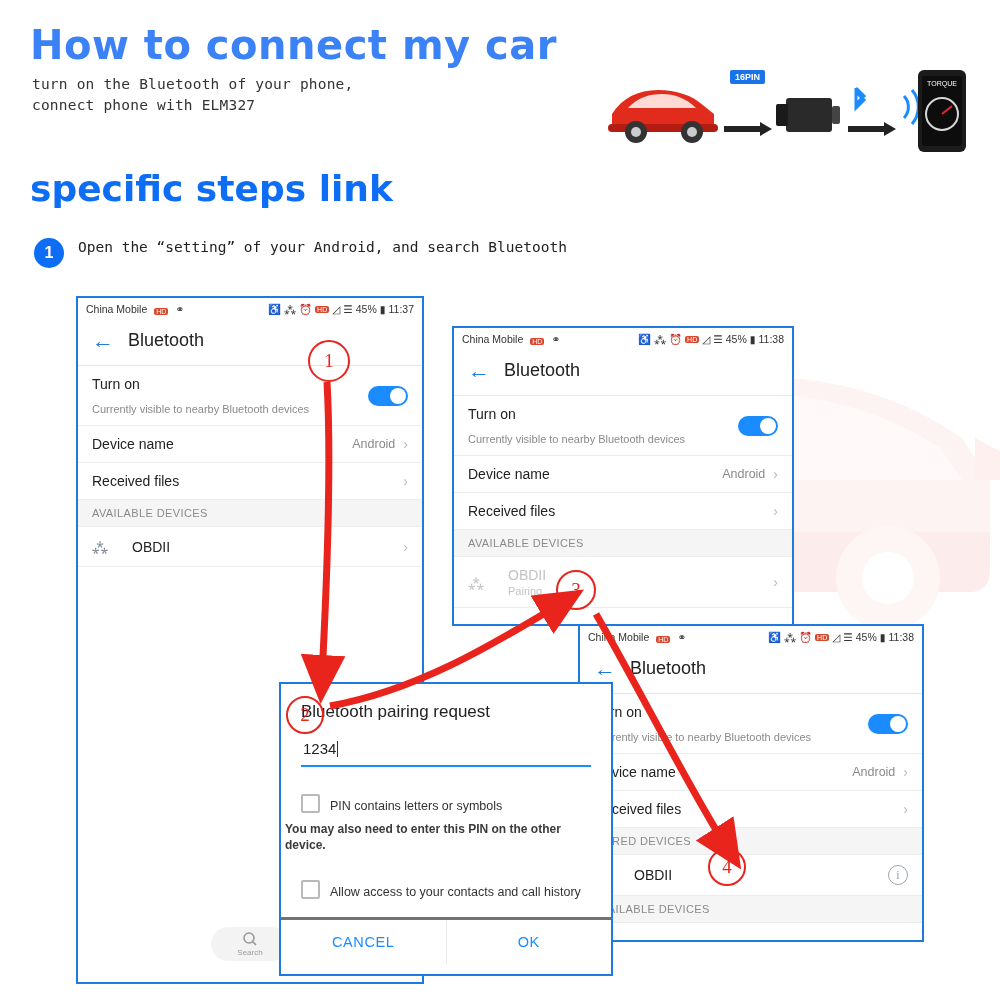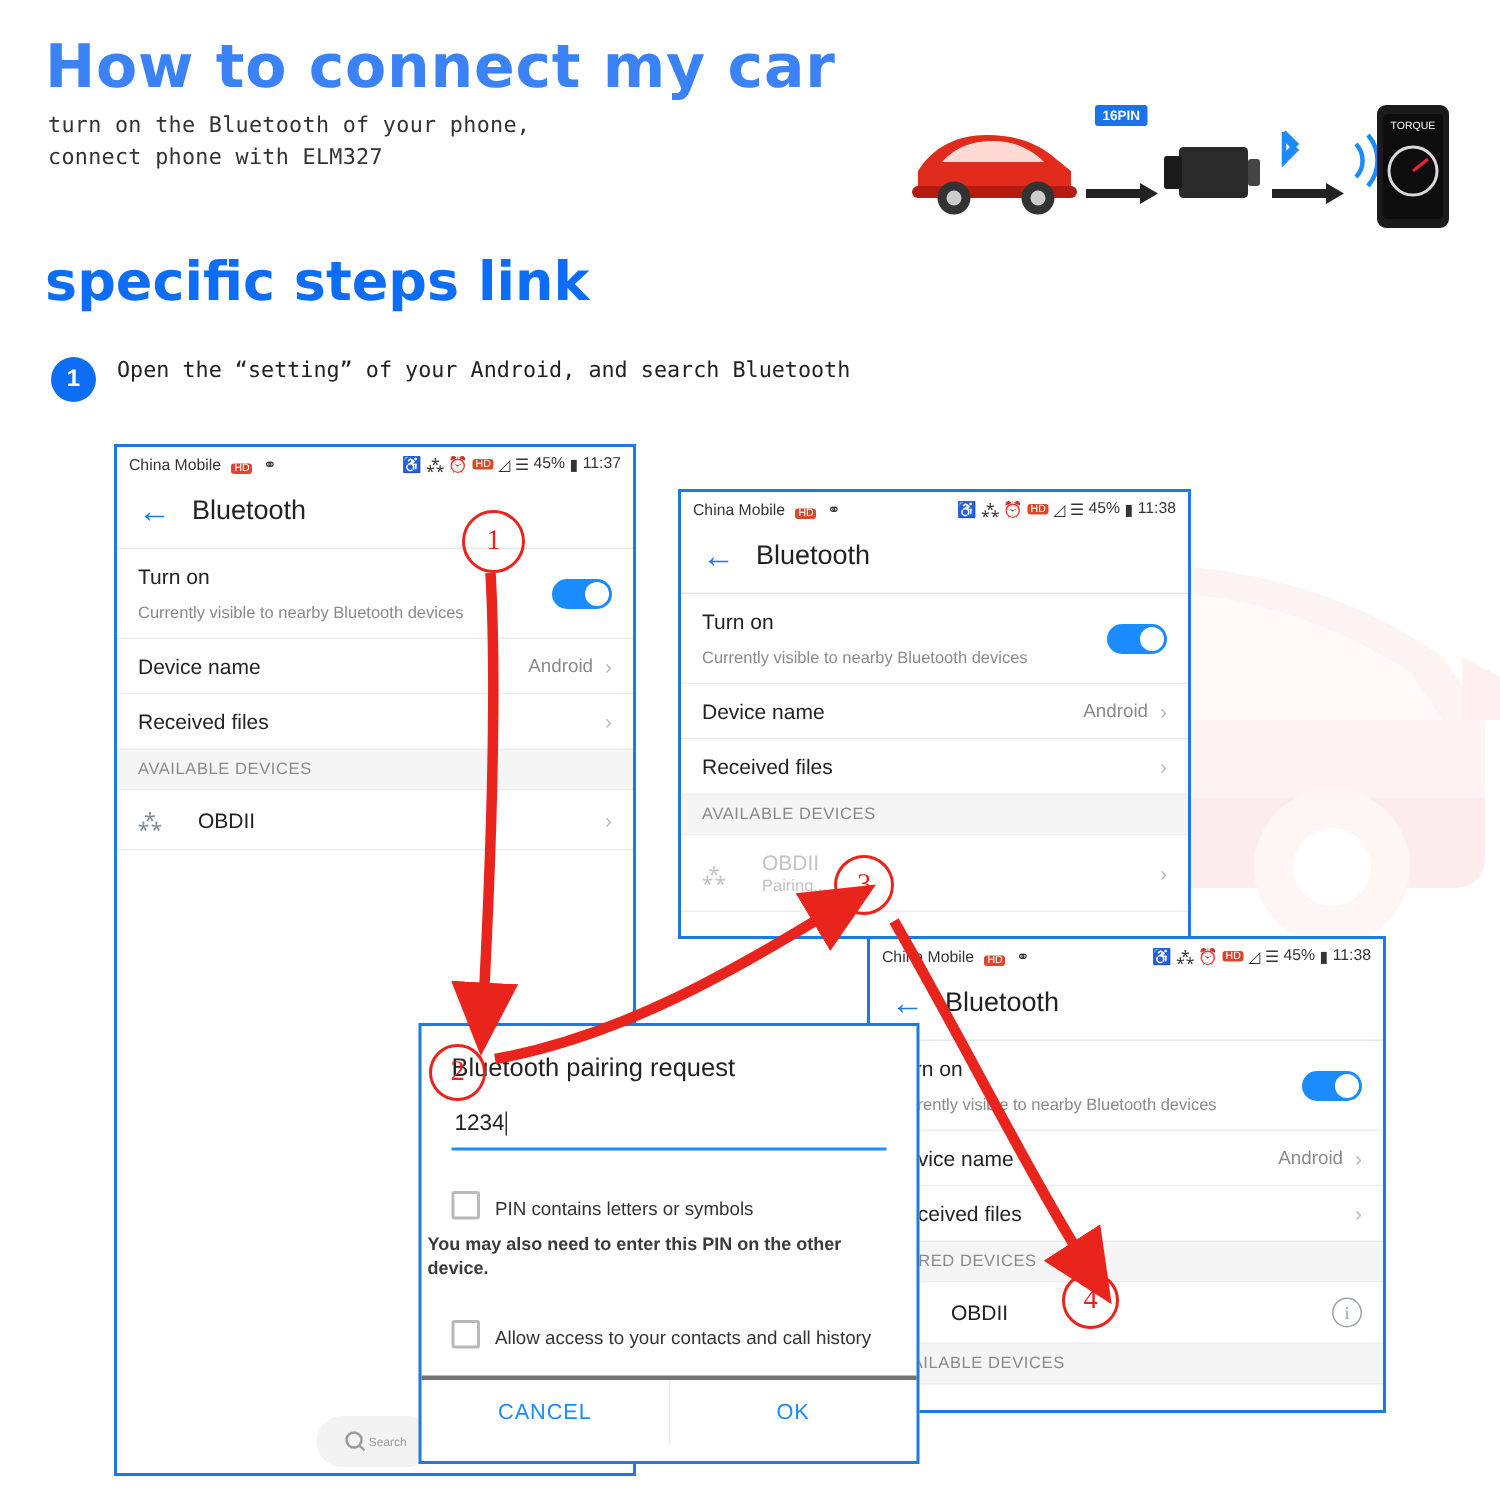--- a/index.html
+++ b/index.html
@@ -85,23 +85,23 @@
     background:#fff;
   }
   .section-head{
     padding:7px 14px;font-size:11px;color:#8a8a8a;background:#f5f5f5;
     letter-spacing:.4px;border-bottom:1px solid #ededed;
   }
   .bt-icon{color:#7f8b97;font-size:14px;width:16px;text-align:center;}
   .muted .row-title,.muted .row-sub,.muted .bt-icon{color:#c3c3c3;}
   
   .search-pill{
-    position:absolute;left:50%;transform:translateX(-50%);bottom:4px;
+    position:absolute;left:50%;transform:translateX(-50%);bottom:21px;
     width:78px;height:34px;border-radius:17px;background:#f3f3f3;
-    display:flex;flex-direction:row;align-items:center;justify-content:center;
+    display:flex;flex-direction:column;align-items:center;justify-content:center;
     color:#9a9a9a;font-size:8px;gap:1px;
   }
   
   .dialog{
     position:absolute;background:#fff;border:2px solid #1f7ae0;box-sizing:border-box;
   }
   .dlg-title{font-size:17px;color:#222;padding:18px 20px 6px 20px;}
   .dlg-input{
     margin:6px 20px 0 20px;border-bottom:2px solid #1a8cff;padding:6px 2px 8px 2px;
     font-size:15px;color:#222;display:flex;align-items:center;

